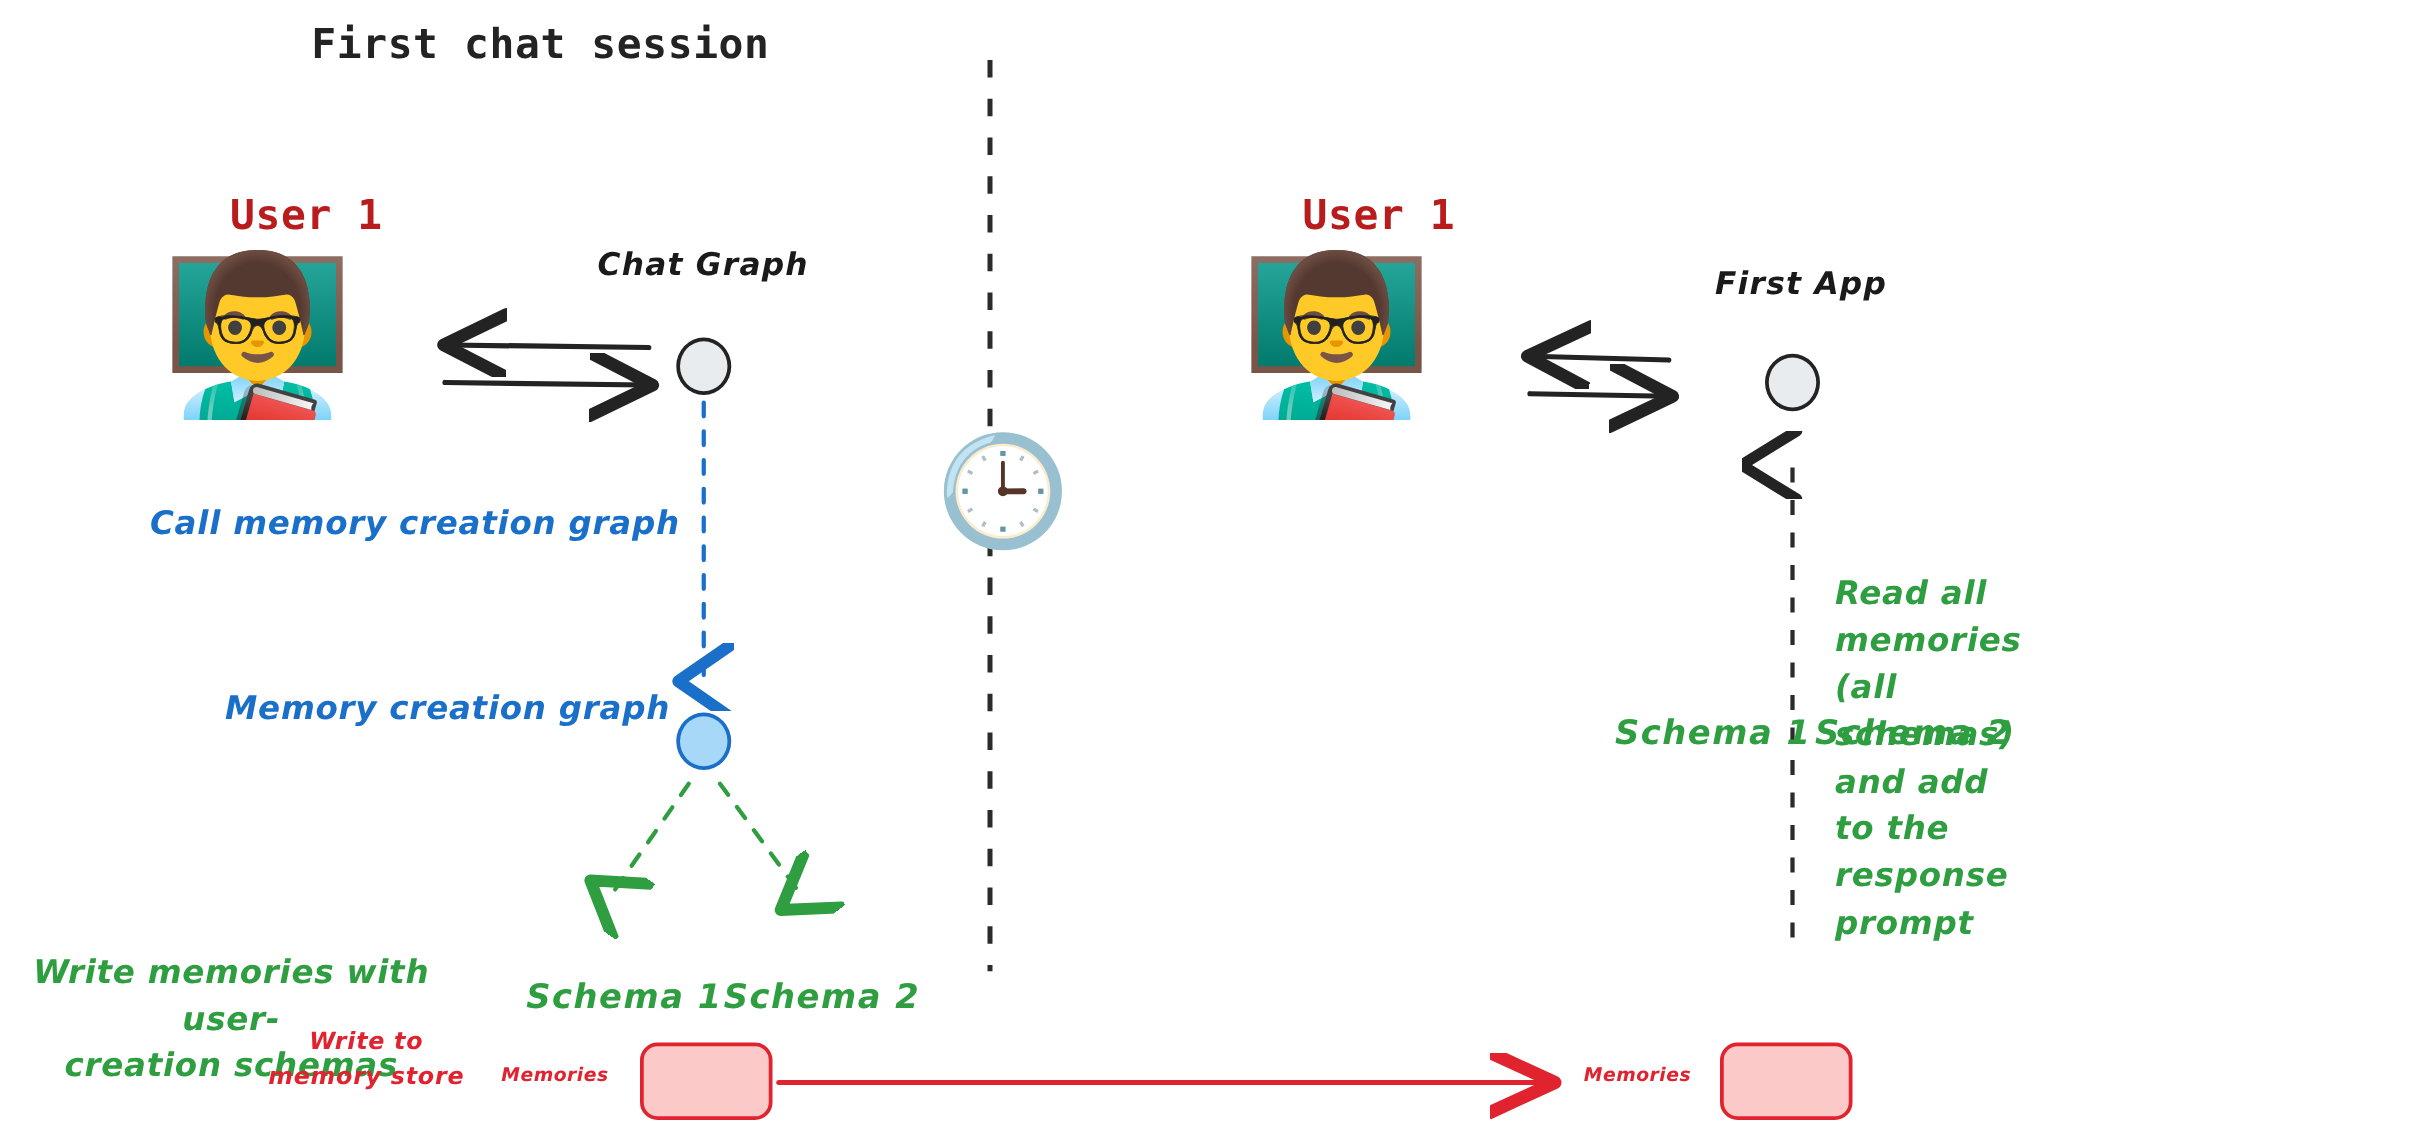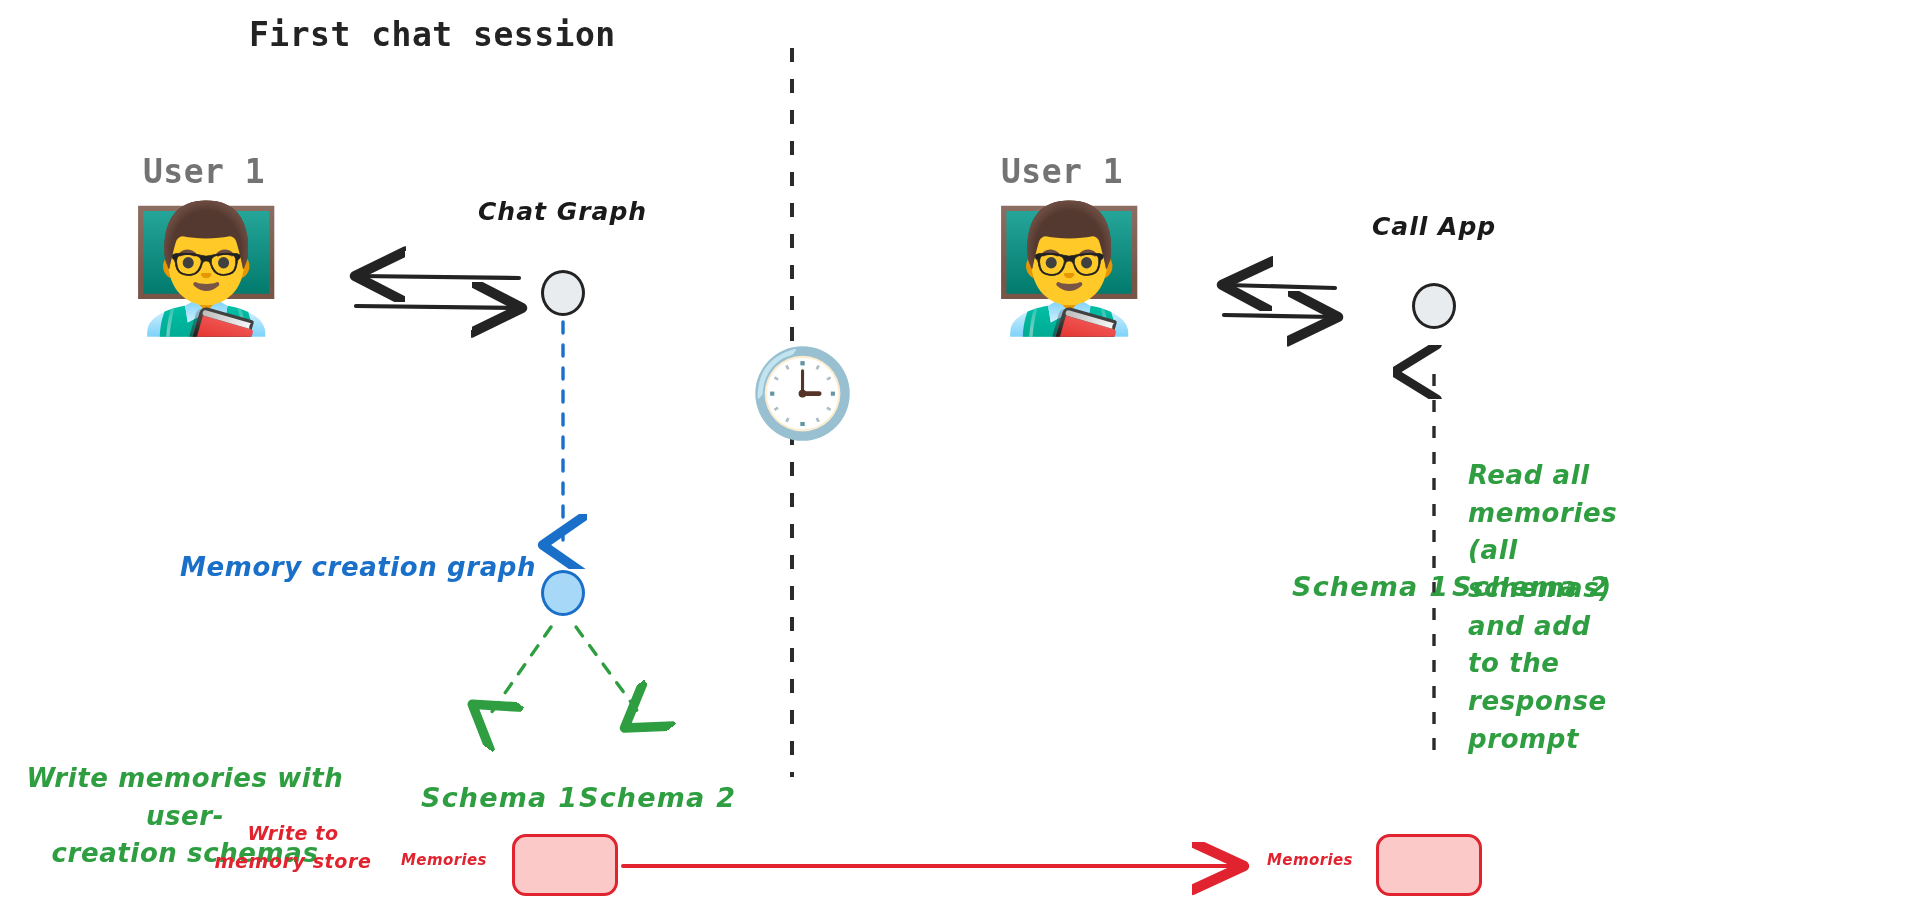--- a/index.html
+++ b/index.html
@@ -29,23 +29,24 @@
     font-size: 33px;
     font-weight: 700;
     color: #232323;
     letter-spacing: 0.5px;
     white-space: nowrap;
   }
   .user-title {
     font-family: "DejaVu Sans Mono", monospace;
     font-size: 33px;
     font-weight: 700;
-    color: #737373;
+    color: #b91c1c;
     letter-spacing: 0.5px;
     white-space: nowrap;
+    margin-left: 41px;
   }
   .hand {
     font-family: "DejaVu Sans", sans-serif;
     font-style: italic;
     font-weight: 600;
     white-space: nowrap;
   }
   .node-label {
     font-size: 25px;
     color: #1a1a1a;
@@ -157,40 +158,41 @@
   <div class="abs session-title" style="left:249px; top:15px;">First chat session</div>
 
   <div class="abs user-title" style="left:143px; top:152px;">User 1</div>
 
   <div class="abs emoji" style="left:129px; top:206px; font-size:124px;">👨‍🏫</div>
 
   <div class="abs hand node-label" style="left:478px; top:197px;">Chat Graph</div>
 
   <div class="abs node-circle node-gray" style="left:541px; top:270px;"></div>
 
+  <div class="abs hand blue-txt" style="left:120px; top:404px;">Call memory creation graph</div>
 
   <div class="abs hand blue-txt" style="left:180px; top:552px;">Memory creation graph</div>
 
   <div class="abs node-circle node-blue" style="left:541px; top:570px;"></div>
 
   <div class="abs hand green-txt multiline center" style="left:0px; top:728px; width:370px;">Write memories with user-
 creation schemas</div>
 
   <div class="abs hand schema-txt" style="left:421px; top:749px;">Schema 1</div>
 
   <div class="abs hand schema-txt" style="left:579px; top:749px;">Schema 2</div>
 
   <div class="abs emoji" style="left:749px; top:350px; font-size:86px;">🕒</div>
 
 
   <div class="abs user-title" style="left:1001px; top:152px;">User 1</div>
 
   <div class="abs emoji" style="left:992px; top:206px; font-size:124px;">👨‍🏫</div>
 
-  <div class="abs hand node-label" style="left:1372px; top:212px;">Call App</div>
+  <div class="abs hand node-label" style="left:1372px; top:212px;">First App</div>
 
   <div class="abs node-circle node-gray" style="left:1412px; top:283px;"></div>
 
   <div class="abs hand green-txt multiline" style="left:1468px; top:425px;">Read all memories (all schemas)
 and add to the response prompt</div>
 
   <div class="abs hand schema-txt" style="left:1292px; top:538px;">Schema 1</div>
 
   <div class="abs hand schema-txt" style="left:1452px; top:538px;">Schema 2</div>
 

